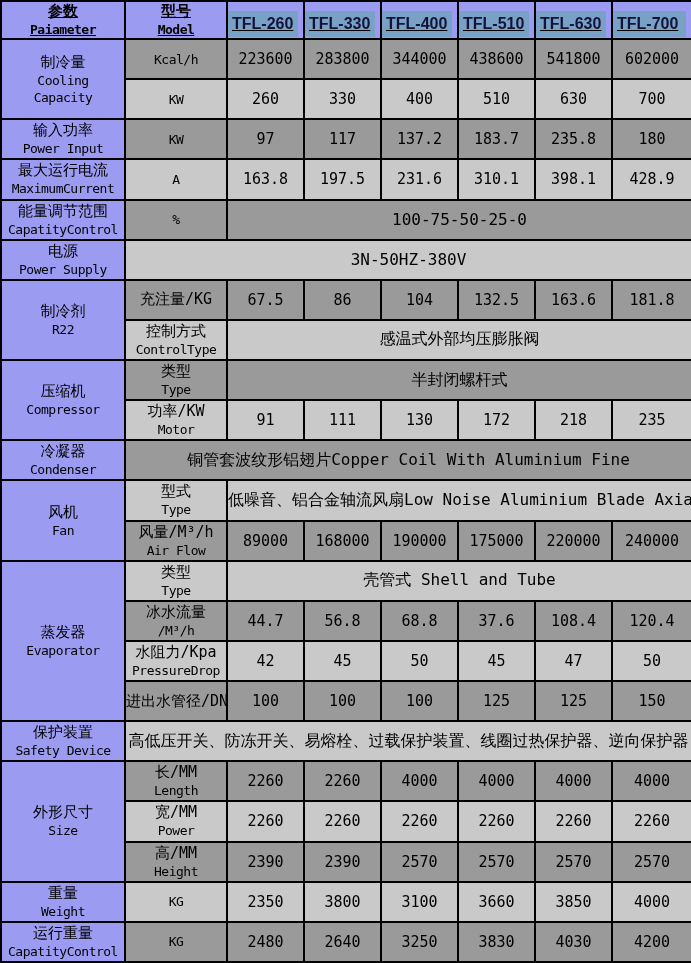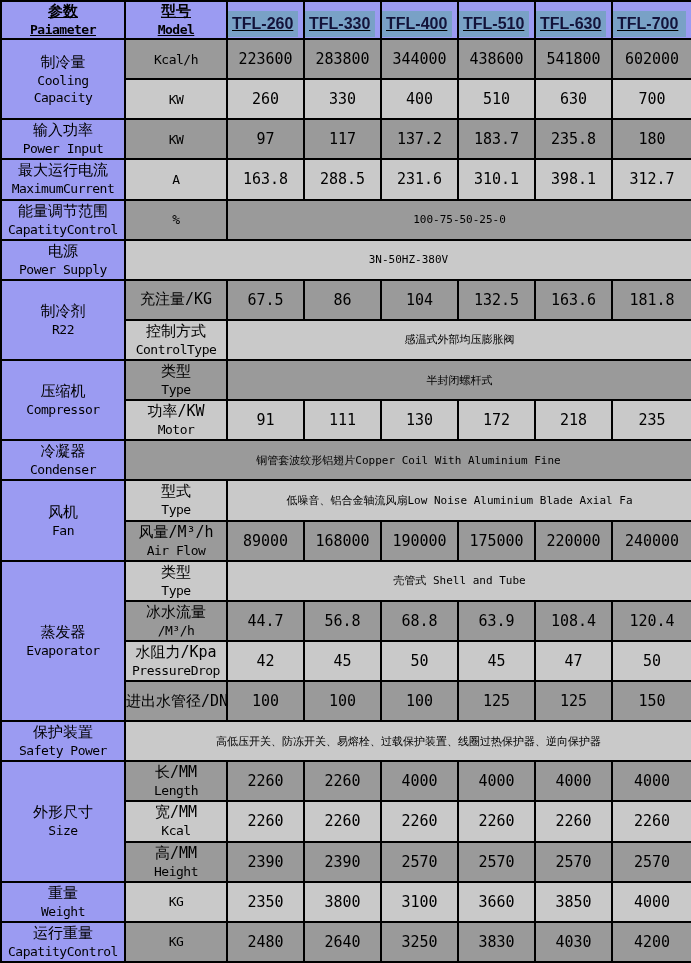--- a/index.html
+++ b/index.html
@@ -11,21 +11,21 @@
   }
   .spec th,.spec td{border:2px solid #000;padding:0;text-align:center;vertical-align:middle;overflow:hidden;}
   thead tr{height:35px;text-decoration:underline;}
   tbody tr{height:40px;}
   .param{background:#9b9bf2;}
   .dark{background:#9a9a9a;}
   .light{background:#c9c9c9;}
   .zh{font-size:15px;line-height:19px;white-space:nowrap;}
   .en{font-size:13px;line-height:17px;white-space:nowrap;letter-spacing:-0.5px;}
   .val{font-size:15px;white-space:nowrap;}
-  .merged{font-size:11px;white-space:nowrap;text-align:center;}
+  .merged{font-size:16px;white-space:nowrap;text-align:center;}
   .model-h{background:#9b9bf2;vertical-align:top;margin-top:47px;}
   .hl{
     display:block;margin:8px 5px 0 0;height:26px;
     background:#79a1c6;color:#13133a;
     font-family:"Liberation Sans",sans-serif;font-size:16px;
     line-height:26px;text-align:left;padding-left:4px;
     white-space:nowrap;overflow:hidden;
   }
 </style>
 </head>
@@ -117,25 +117,25 @@
       </tr>
       <tr>
         <td class="param" rowspan="1">
           <div class="zh">最大运行电流</div>
           <div class="en">MaximumCurrent</div>
         </td>
         <td class="light">
           <div class="en">A</div>
         </td>
         <td class="val light">163.8</td>
-        <td class="val light">288.5</td>
+        <td class="val light">197.5</td>
         <td class="val light">231.6</td>
         <td class="val light">310.1</td>
         <td class="val light">398.1</td>
-        <td class="val light">312.7</td>
+        <td class="val light">428.9</td>
       </tr>
       <tr>
         <td class="param" rowspan="1">
           <div class="zh">能量调节范围</div>
           <div class="en">CapatityControl</div>
         </td>
         <td class="dark">
           <div class="en">%</div>
         </td>
         <td colspan="6" class="merged dark">100-75-50-25-0</td>
@@ -234,21 +234,21 @@
         <td colspan="6" class="merged light">壳管式  Shell and Tube</td>
       </tr>
       <tr>
         <td class="dark">
           <div class="zh">冰水流量</div>
           <div class="en">/M³/h</div>
         </td>
         <td class="val dark">44.7</td>
         <td class="val dark">56.8</td>
         <td class="val dark">68.8</td>
-        <td class="val dark">63.9</td>
+        <td class="val dark">37.6</td>
         <td class="val dark">108.4</td>
         <td class="val dark">120.4</td>
       </tr>
       <tr>
         <td class="light">
           <div class="zh">水阻力/Kpa</div>
           <div class="en">PressureDrop</div>
         </td>
         <td class="val light">42</td>
         <td class="val light">45</td>
@@ -264,21 +264,21 @@
         <td class="val dark">100</td>
         <td class="val dark">100</td>
         <td class="val dark">100</td>
         <td class="val dark">125</td>
         <td class="val dark">125</td>
         <td class="val dark">150</td>
       </tr>
       <tr>
         <td class="param" rowspan="1">
           <div class="zh">保护装置</div>
-          <div class="en">Safety Power</div>
+          <div class="en">Safety Device</div>
         </td>
         <td colspan="7" class="merged light">高低压开关、防冻开关、易熔栓、过载保护装置、线圈过热保护器、逆向保护器</td>
       </tr>
       <tr>
         <td class="param" rowspan="3">
           <div class="zh">外形尺寸</div>
           <div class="en">Size</div>
         </td>
         <td class="dark">
           <div class="zh">长/MM</div>
@@ -287,21 +287,21 @@
         <td class="val dark">2260</td>
         <td class="val dark">2260</td>
         <td class="val dark">4000</td>
         <td class="val dark">4000</td>
         <td class="val dark">4000</td>
         <td class="val dark">4000</td>
       </tr>
       <tr>
         <td class="light">
           <div class="zh">宽/MM</div>
-          <div class="en">Kcal</div>
+          <div class="en">Power</div>
         </td>
         <td class="val light">2260</td>
         <td class="val light">2260</td>
         <td class="val light">2260</td>
         <td class="val light">2260</td>
         <td class="val light">2260</td>
         <td class="val light">2260</td>
       </tr>
       <tr>
         <td class="dark">

